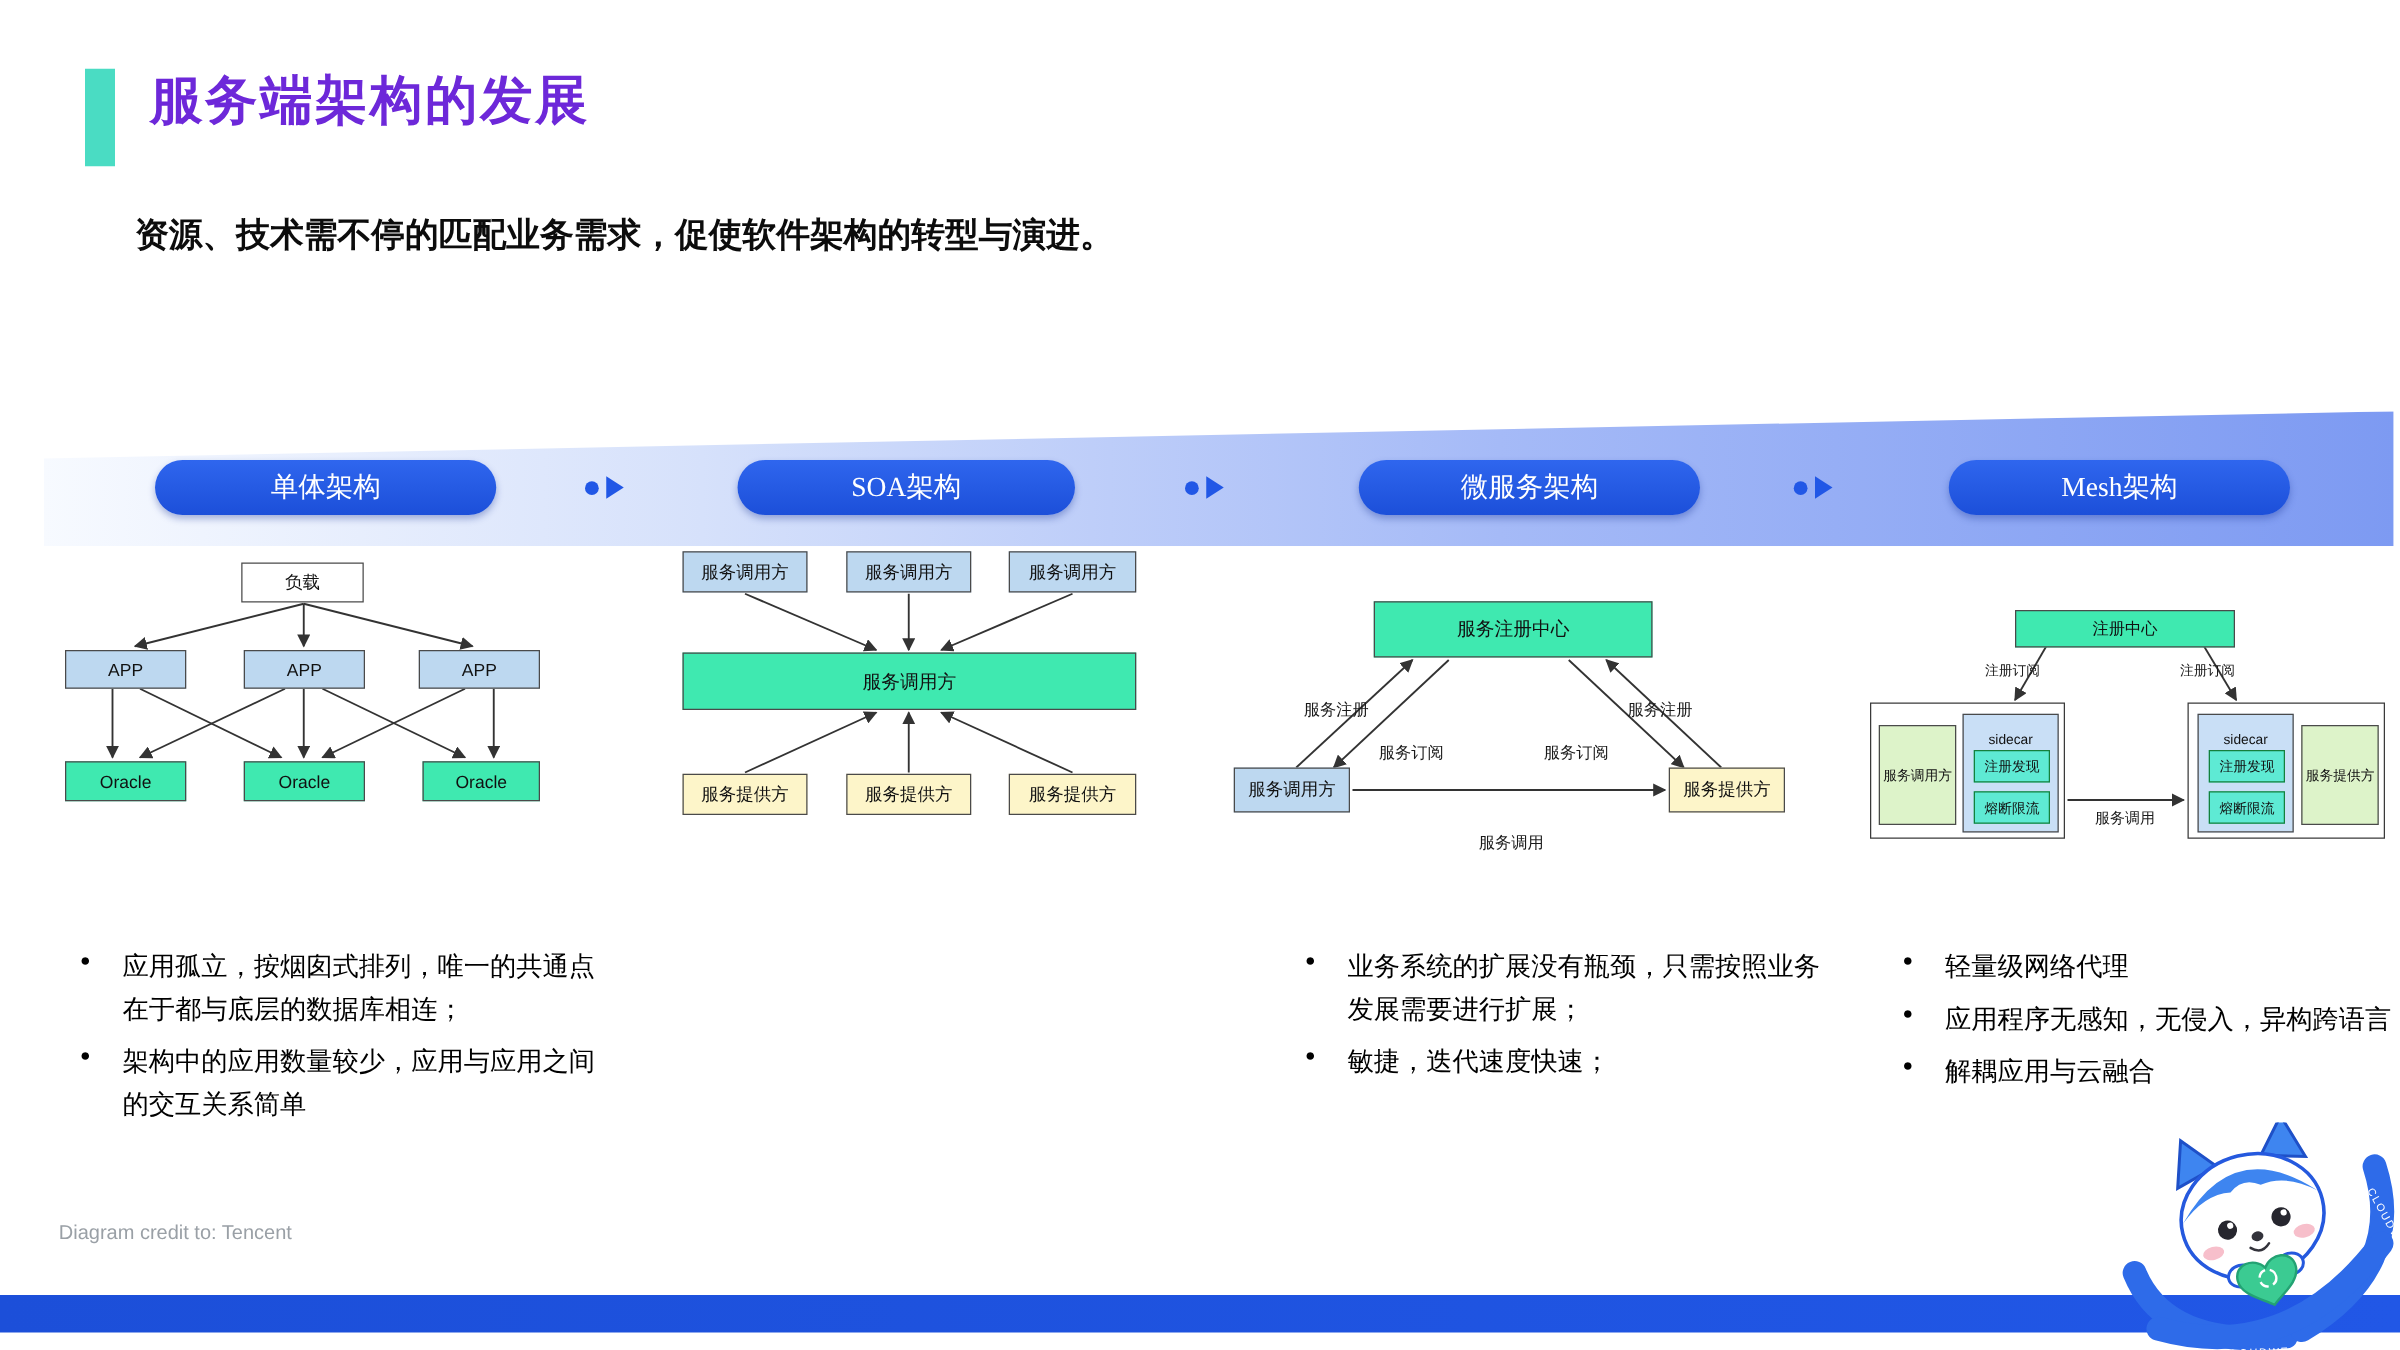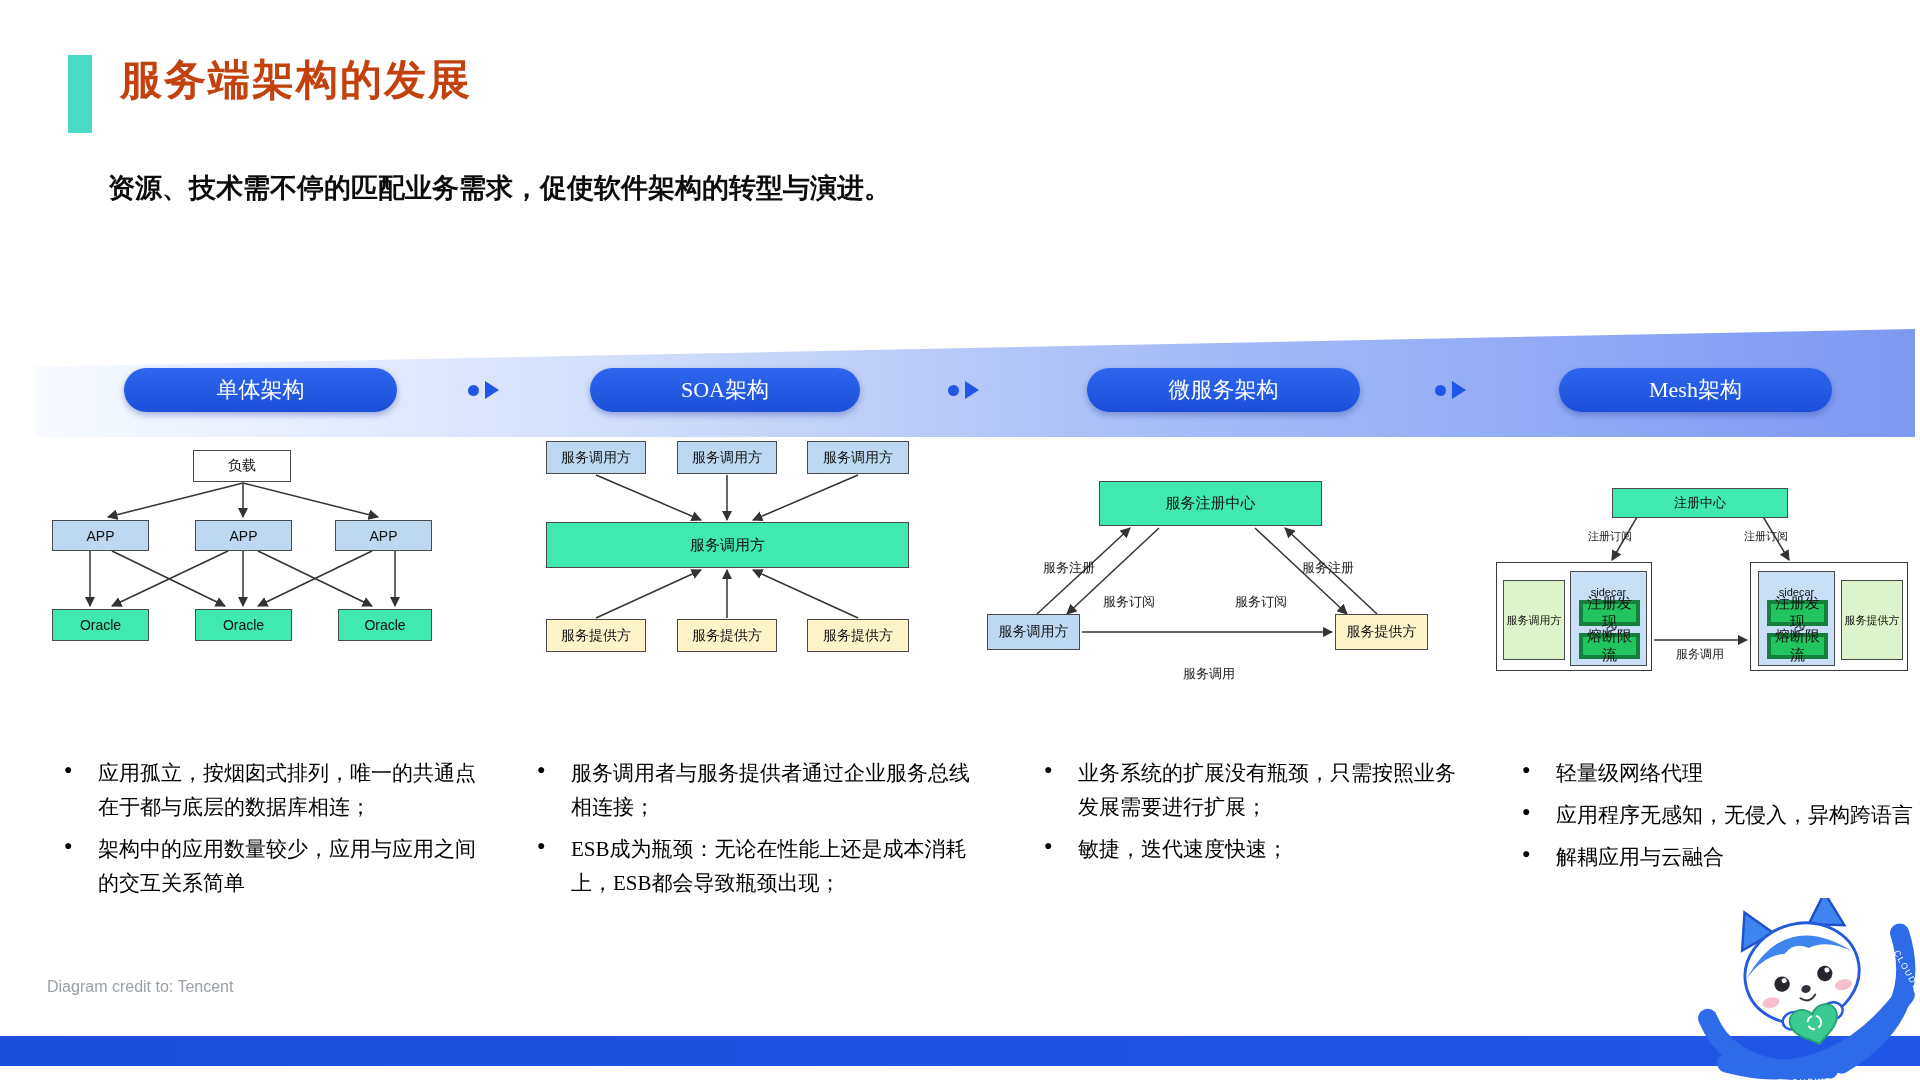--- a/index.html
+++ b/index.html
@@ -1,21 +1,21 @@
 <!DOCTYPE html>
 <html><head>
 <meta charset="utf-8">
 <style>
   html,body{margin:0;padding:0;background:#fff;}
   .slide{position:relative;width:1920px;height:1080px;background:#fff;overflow:hidden;
          font-family:"Liberation Sans","DejaVu Sans",sans-serif;}
 
   
   .accent-bar{position:absolute;left:68px;top:55px;width:24px;height:78px;background:#4ADCC3;}
-  .page-title{position:absolute;left:120px;top:52px;font-size:42px;font-weight:800;color:#c2410c;
+  .page-title{position:absolute;left:120px;top:52px;font-size:42px;font-weight:800;color:#6d28d9;
               letter-spacing:2px;font-family:"Liberation Sans","DejaVu Sans",sans-serif;}
   .subtitle{position:absolute;left:108px;top:170px;font-size:27px;font-weight:700;color:#0c0c0c;
             font-family:"Liberation Serif","DejaVu Serif",serif;}
 
   
   .band{position:absolute;left:35px;top:329px;width:1880px;height:108px;z-index:0;
         background:linear-gradient(90deg,#F7FAFF 0%,#D6E1FB 28%,#A5BAF7 62%,#7D9AF2 100%);
         clip-path:polygon(0 35%,100% 0,100% 100%,0 100%);}
 
   
@@ -34,21 +34,21 @@
   .lines{position:absolute;inset:0;width:100%;height:100%;overflow:visible;}
   .box{position:absolute;display:flex;align-items:center;justify-content:center;text-align:center;
        border:1.5px solid #4a4a4a;box-sizing:border-box;font-size:14px;color:#111;background:#fff;}
   .blue-box{background:#BDD8F0;}
   .green-box{background:#3FE9B0;}
   .yellow-box{background:#FDF5C9;}
   .lgreen-box{background:#DDF3C9;}
   .sidecar-box{background:#C9DFF6;flex-direction:column;justify-content:flex-start;padding-top:14px;}
   .outer-box{background:#fff;border:1.5px solid #3a3a3a;}
   .mini-box{position:absolute;display:flex;align-items:center;justify-content:center;
-            border:4px solid #15803d;background:#22c55e;font-size:15px;box-sizing:border-box;}
+            border:1px solid #15803d;background:#5eead4;font-size:11px;box-sizing:border-box;}
   .dlabel{position:absolute;font-size:13px;color:#1a1a1a;white-space:nowrap;}
 
   
   .bullets{position:absolute;top:756px;font-size:21px;line-height:1.62;color:#000;
            font-family:"Liberation Serif","DejaVu Serif",serif;}
   .bullets ul{list-style:none;margin:0;padding:0;}
   .bullets li{position:relative;padding-left:36px;margin-bottom:8px;}
   .bullets li::before{content:"●";position:absolute;left:2px;top:3px;font-size:14px;}
 
   .credit{position:absolute;left:47px;top:978px;font-size:16px;color:#9aa0a6;}
@@ -183,26 +183,20 @@
     <div class="dlabel" style="left:248px;top:57px;font-size:11px;">注册订阅</div>
     <div class="dlabel" style="left:180px;top:174px;font-size:12px;">服务调用</div>
   </div>
 
   <div class="bullets" style="left:62px;width:430px;">
     <ul>
       <li>应用孤立，按烟囱式排列，唯一的共通点在于都与底层的数据库相连；</li>
       <li>架构中的应用数量较少，应用与应用之间的交互关系简单</li>
     </ul>
   </div>
-  <div class="bullets" style="left:535px;width:440px;">
-    <ul>
-      <li>服务调用者与服务提供者通过企业服务总线相连接；</li>
-      <li>ESB成为瓶颈：无论在性能上还是成本消耗上，ESB都会导致瓶颈出现；</li>
-    </ul>
-  </div>
   <div class="bullets" style="left:1042px;width:430px;">
     <ul>
       <li>业务系统的扩展没有瓶颈，只需按照业务发展需要进行扩展；</li>
       <li>敏捷，迭代速度快速；</li>
     </ul>
   </div>
   <div class="bullets" style="left:1520px;width:400px;">
     <ul>
       <li>轻量级网络代理</li>
       <li>应用程序无感知，无侵入，异构跨语言</li>

